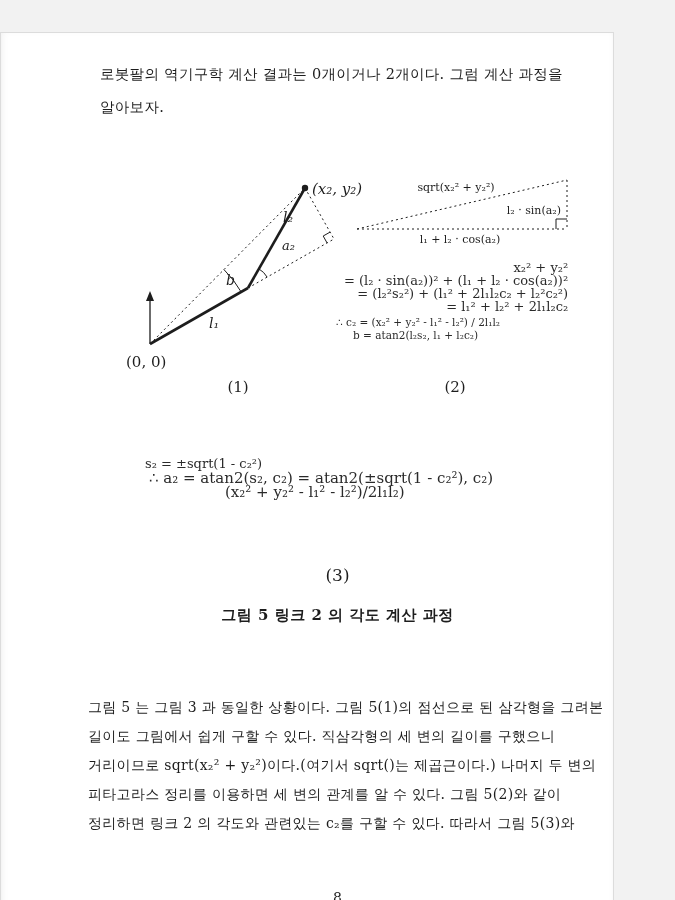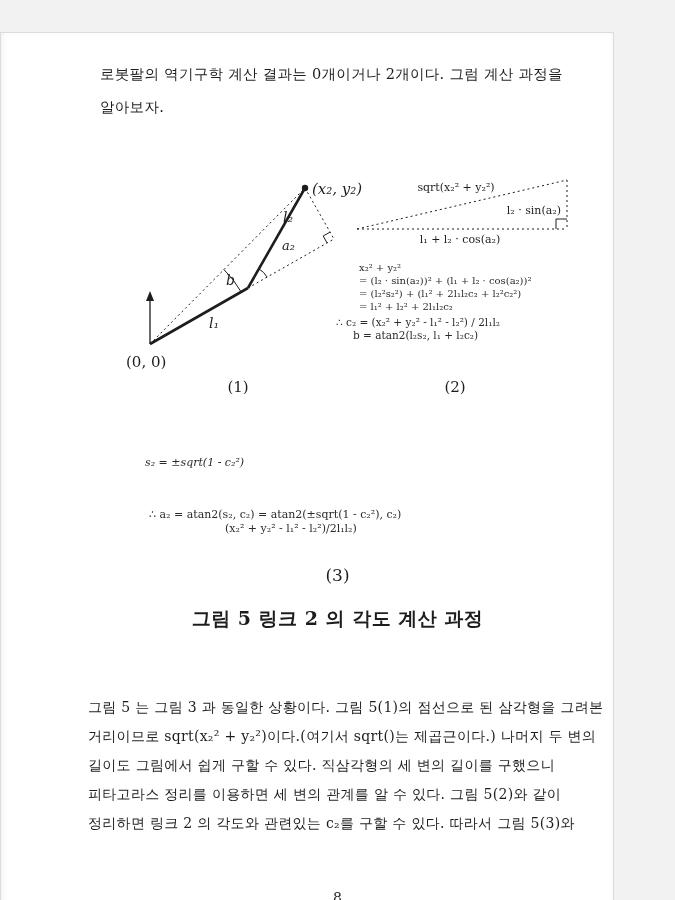--- a/index.html
+++ b/index.html
@@ -15,30 +15,30 @@
   .intro{left:100px;top:26px;font-size:14.5px;line-height:33px;letter-spacing:.3px;}
   .fig-svg{left:0;top:0;}
   .svgtxt{font-family:"DejaVu Serif","Liberation Serif",serif;fill:#1d1d1d;}
   .t15{font-size:15px;font-style:italic;}
   .t15n{font-size:15px;}
   .t14i{font-size:14px;font-style:italic;}
   .t13i{font-size:13px;font-style:italic;}
   .t11{font-size:11px;}
   .tnum{font-size:15px;}
   .eq{font-family:"DejaVu Serif","Liberation Serif",serif;color:#2a2a2a;}
-  .eq2{left:359px;top:229px;font-size:10px;line-height:13px;}
+  .eq2{left:344px;top:229px;font-size:13px;line-height:13px;text-align:right;}
   .eq2c{left:336px;top:284px;font-size:10.5px;line-height:13px;}
   .eq2c .ind{padding-left:17px;}
-  .eq3s{left:145px;top:424px;font-size:11px;font-style:italic;}
-  .eq3m{left:149px;top:476px;font-size:11px;line-height:13.5px;}
+  .eq3s{left:145px;top:424px;font-size:13px;}
+  .eq3m{left:149px;top:440px;font-size:15px;line-height:13.5px;}
   .eq3m .ind1{padding-left:23px;}
   .eq3m .ind2{padding-left:76px;}
   .centered{left:0;width:675px;text-align:center;}
   .eq3num{top:533px;font-size:17px;}
-  .caption{top:574px;font-size:19px;font-weight:bold;letter-spacing:.5px;}
+  .caption{top:574px;font-size:15px;font-weight:bold;letter-spacing:.5px;}
   .bodytxt{left:88px;top:661px;font-size:14px;line-height:29px;letter-spacing:.3px;}
   .pagenum{top:858px;font-size:14px;}
   .ink{stroke:#1d1d1d;fill:none;}
 </style>
 </head>
 <body>
 
 <div class="page">
 
   <div class="abs intro">
@@ -96,21 +96,21 @@
   <div class="abs eq eq3m">
     <div class="bline">∴ a₂ = atan2(s₂, c₂) = atan2(±sqrt(1 - c₂²), c₂)</div>
     <div class="bline ind2">(x₂² + y₂² - l₁² - l₂²)/2l₁l₂)</div>
   </div>
   <div class="abs centered eq3num">(3)</div>
 
   <div class="abs centered caption">그림 5 링크 2 의 각도 계산 과정</div>
 
   <div class="abs bodytxt">
     <div class="bline">그림 5 는 그림 3 과 동일한 상황이다. 그림 5(1)의 점선으로 된 삼각형을 그려본</div>
+    <div class="bline">길이도 그림에서 쉽게 구할 수 있다. 직삼각형의 세 변의 길이를 구했으니</div>
     <div class="bline">거리이므로 sqrt(x₂² + y₂²)이다.(여기서 sqrt()는 제곱근이다.) 나머지 두 변의</div>
-    <div class="bline">길이도 그림에서 쉽게 구할 수 있다. 직삼각형의 세 변의 길이를 구했으니</div>
     <div class="bline">피타고라스 정리를 이용하면 세 변의 관계를 알 수 있다. 그림 5(2)와 같이</div>
     <div class="bline">정리하면 링크 2 의 각도와 관련있는 c₂를 구할 수 있다. 따라서 그림 5(3)와</div>
   </div>
 
   <div class="abs centered pagenum">8</div>
 
 </div>
 
 </body></html>

